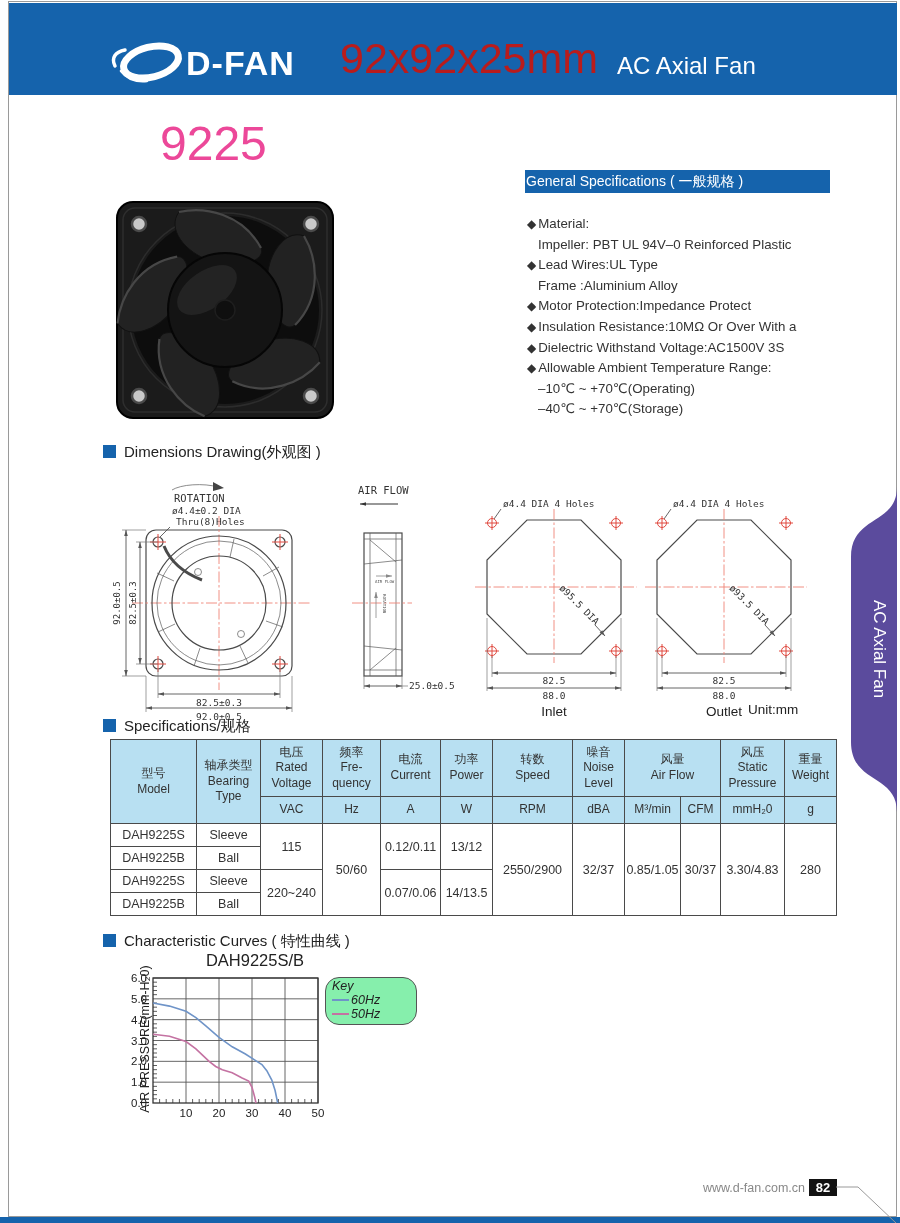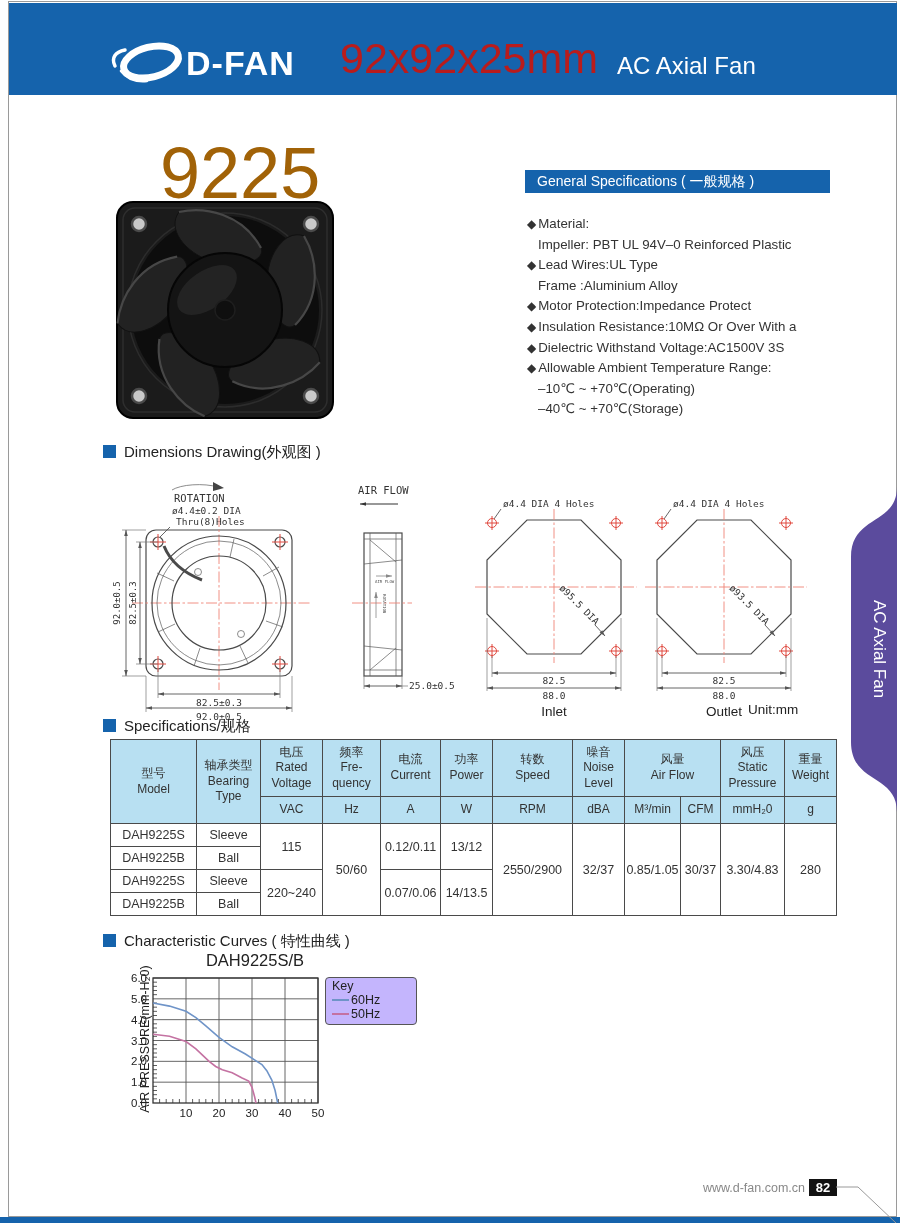--- a/index.html
+++ b/index.html
@@ -8,27 +8,27 @@
   .abs{position:absolute;}
   
   #page-border{left:8px;top:1px;width:889px;height:1216px;border:1px solid #9a9a9a;box-sizing:border-box;}
   #bottom-strip{left:0;top:1217px;width:900px;height:6px;background:#1563ac;}
   
   #header-bar{left:9px;top:3px;width:888px;height:92px;background:#1563ac;}
   #brand-text{left:186px;top:44px;font-size:34px;font-weight:bold;color:#fff;letter-spacing:1px;}
   #size-title{left:340px;top:34px;font-size:43px;color:#b91c1c;}
   #header-subtitle{left:617px;top:52px;font-size:24px;color:#fff;}
   
-  #model-series{left:160px;top:132px;font-size:72px;color:#a16207;}
+  #model-series{left:160px;top:116px;font-size:48px;color:#ec4899;}
   
   .section-title{font-size:15px;color:#222;}
   .blue-sq{display:inline-block;width:13px;height:13px;background:#1563ac;margin-right:8px;vertical-align:-1px;}
   
   #gs-bar{left:525px;top:170px;width:305px;height:23px;background:#1563ac;color:#fff;
-          font-size:14px;line-height:23px;padding-left:12px;box-sizing:border-box;}
+          font-size:14px;line-height:23px;padding-left:1px;box-sizing:border-box;}
   #gs-list{left:527px;top:202px;width:330px;font-size:13.3px;line-height:20.6px;color:#333;margin-top:12px;}
   .gl .b{margin-right:2px;font-size:12px;}
   .gl.ind{padding-left:11px;}
   
   svg text.cad{font-family:"DejaVu Sans Mono","Liberation Mono",monospace;font-size:9.5px;fill:#333;}
   svg text.cap{font-family:"Liberation Sans",sans-serif;font-size:13.5px;fill:#222;}
   svg .dln{stroke:#4a4a4a;stroke-width:1.2;fill:none;}
   svg .thin{stroke:#5a5a5a;stroke-width:0.7;fill:none;}
   svg .ext{stroke:#777;stroke-width:0.7;}
   svg .dim{stroke:#555;stroke-width:0.9;}
@@ -41,22 +41,22 @@
        font-weight:400;font-size:12px;color:#333;padding:0;}
   #spec-table th{background:#b8e0f2;white-space:pre-line;line-height:1.3;}
   #spec-table tr.h1 th{height:56px;}
   #spec-table tr.h2 th{height:26px;}
   #spec-table td{height:22px;font-size:12.5px;background:#fff;}
   
   #chart-title{left:170px;top:951px;width:170px;text-align:center;font-size:16.5px;color:#222;}
   #chart-ylabel{left:60px;top:1032px;width:170px;text-align:center;font-size:12.5px;color:#222;
        transform:rotate(-90deg);}
   svg text.tick{font-family:"Liberation Sans",sans-serif;font-size:11.5px;fill:#222;}
-  #legend-box{left:325px;top:977px;width:92px;border:1.3px solid #555;border-radius:4px;
-       padding:1px 6px 3px 6px;font-size:12.5px;color:#222;background:#c4b5fd;box-sizing:border-box;}
+  #legend-box{left:325px;top:977px;width:92px;border:1.3px solid #555;border-radius:14px;
+       padding:1px 6px 3px 6px;font-size:12.5px;color:#222;background:#86efac;box-sizing:border-box;font-style:italic;}
   .legend-row{display:flex;align-items:center;}
   .legend-swatch{display:inline-block;width:17px;height:2px;margin-right:2px;}
   
   #footer-url{left:660px;top:1181px;width:145px;text-align:right;font-size:12.5px;color:#888;}
   #page-num{left:809px;top:1179px;width:28px;height:17px;background:#121212;color:#fff;
        font-size:13px;font-weight:bold;text-align:center;line-height:17px;}
 </style>
 </head>
 <body>
 

